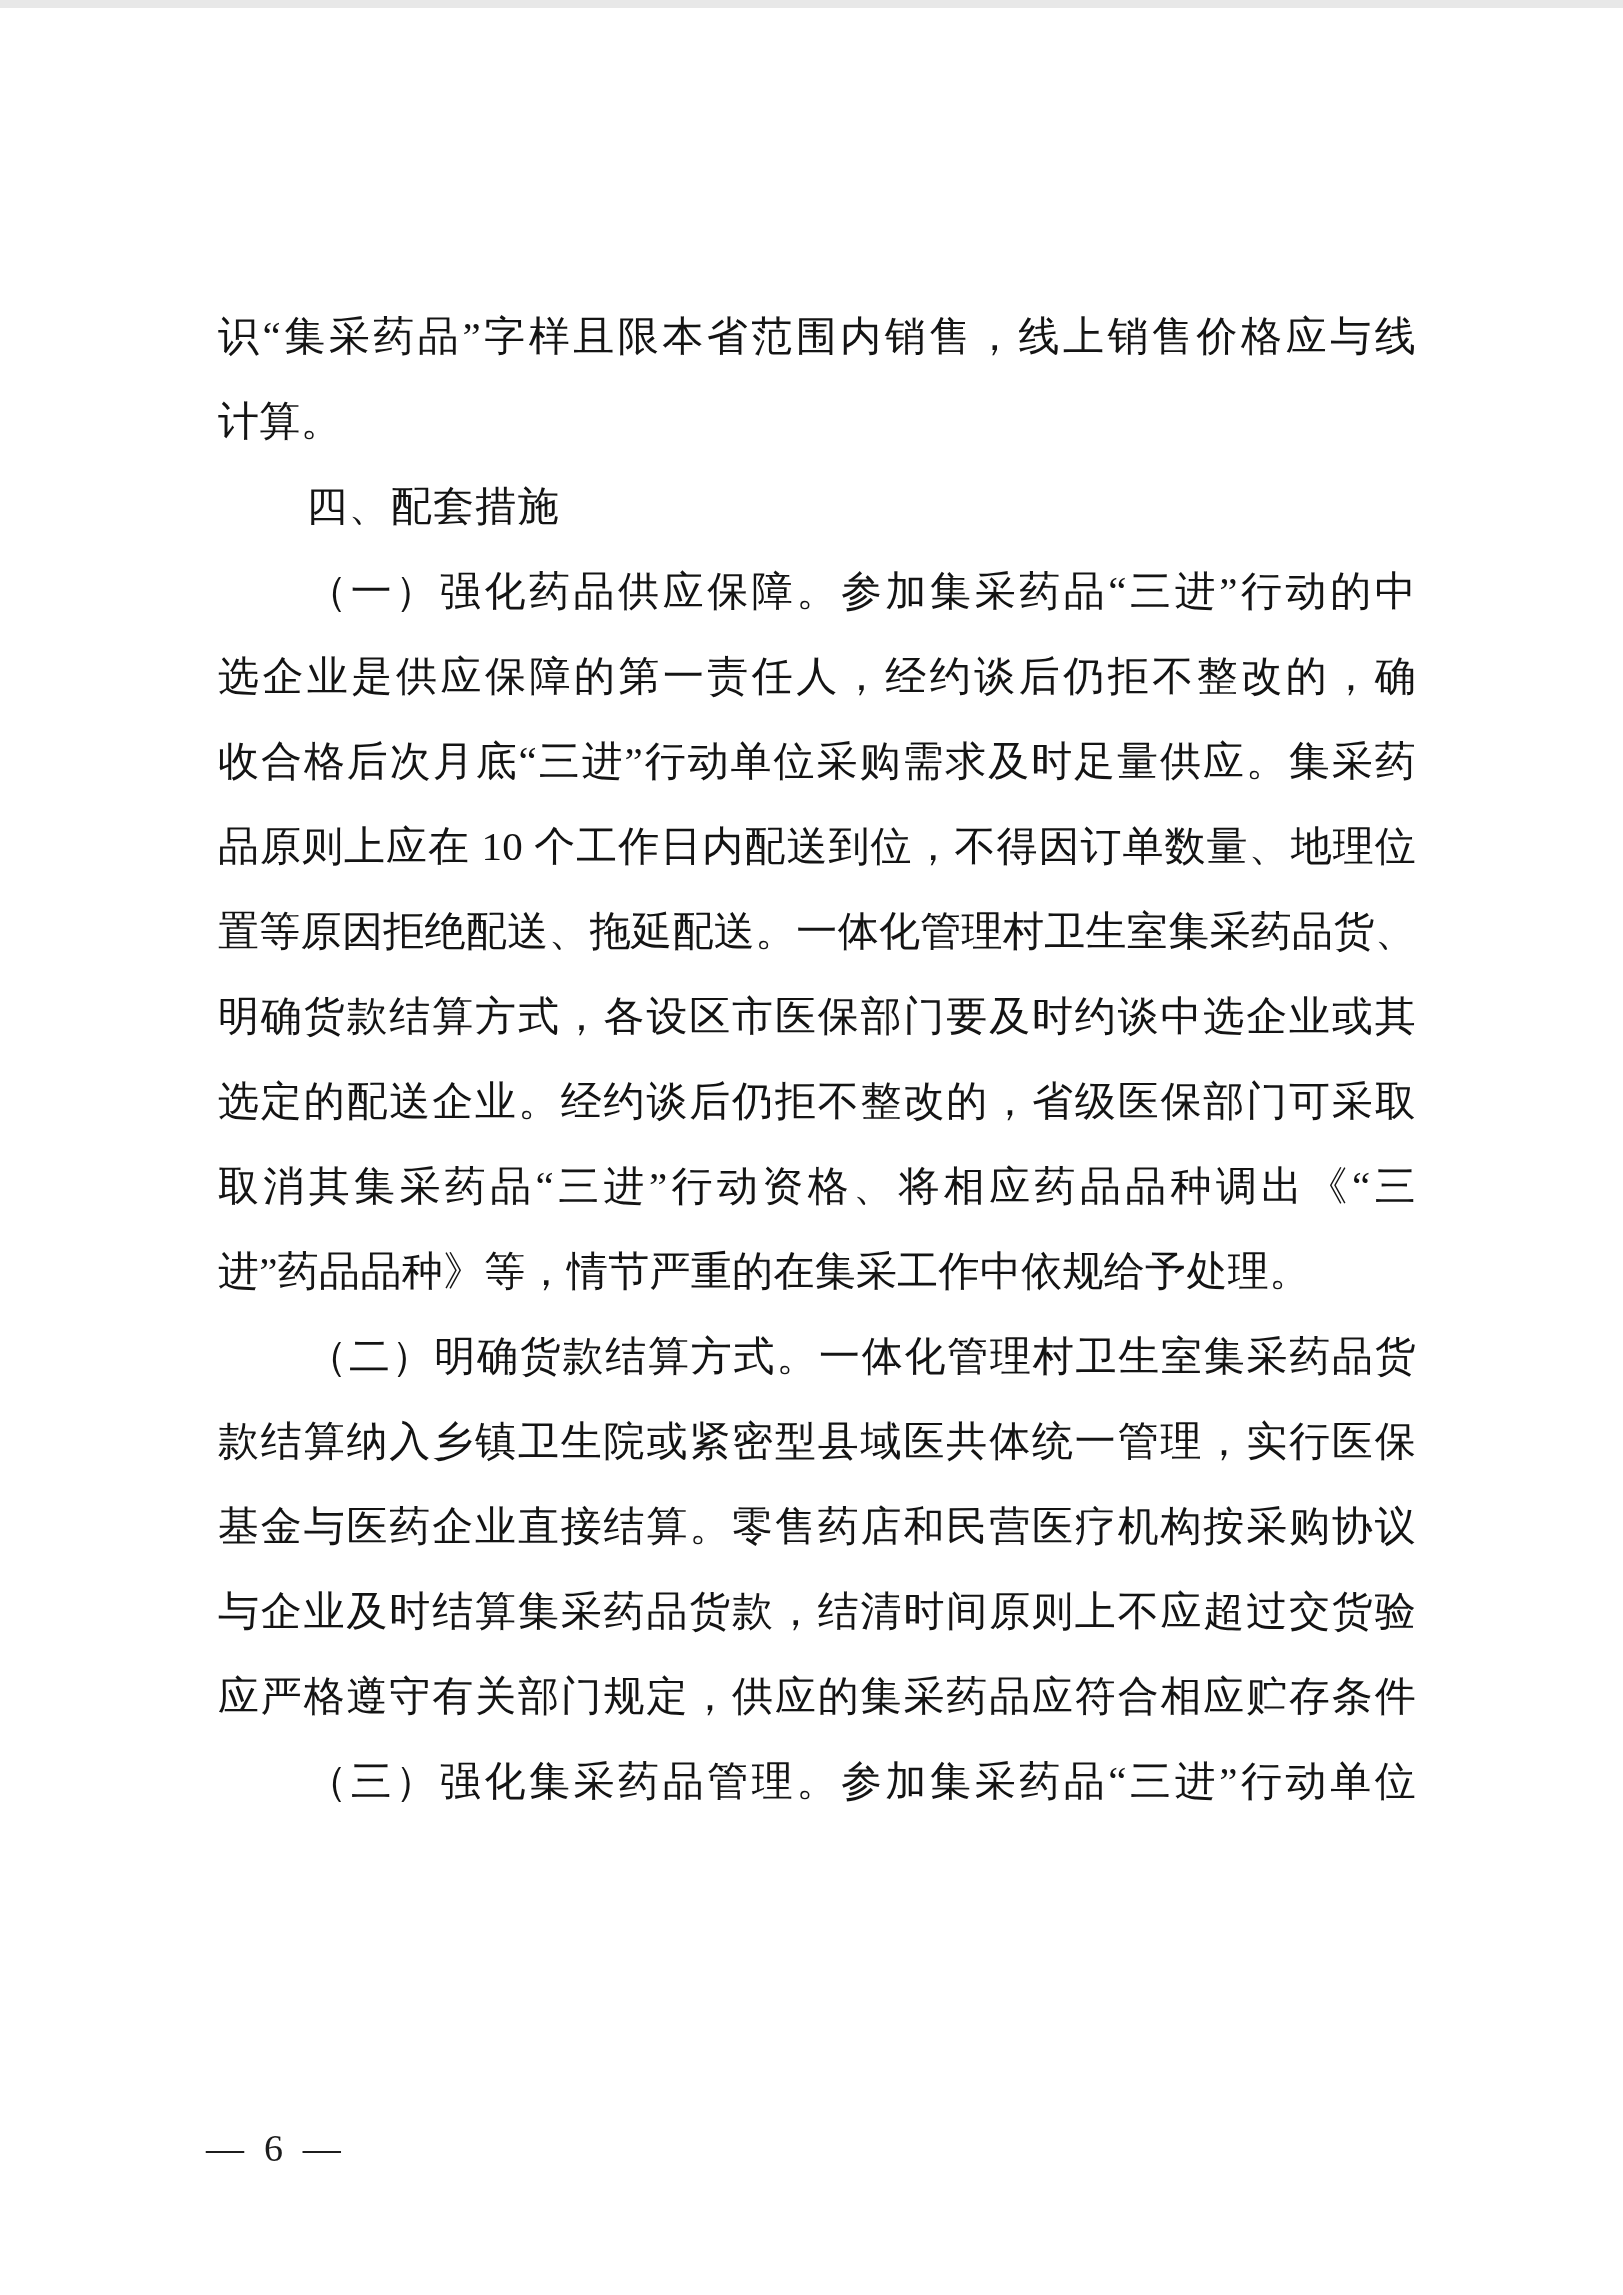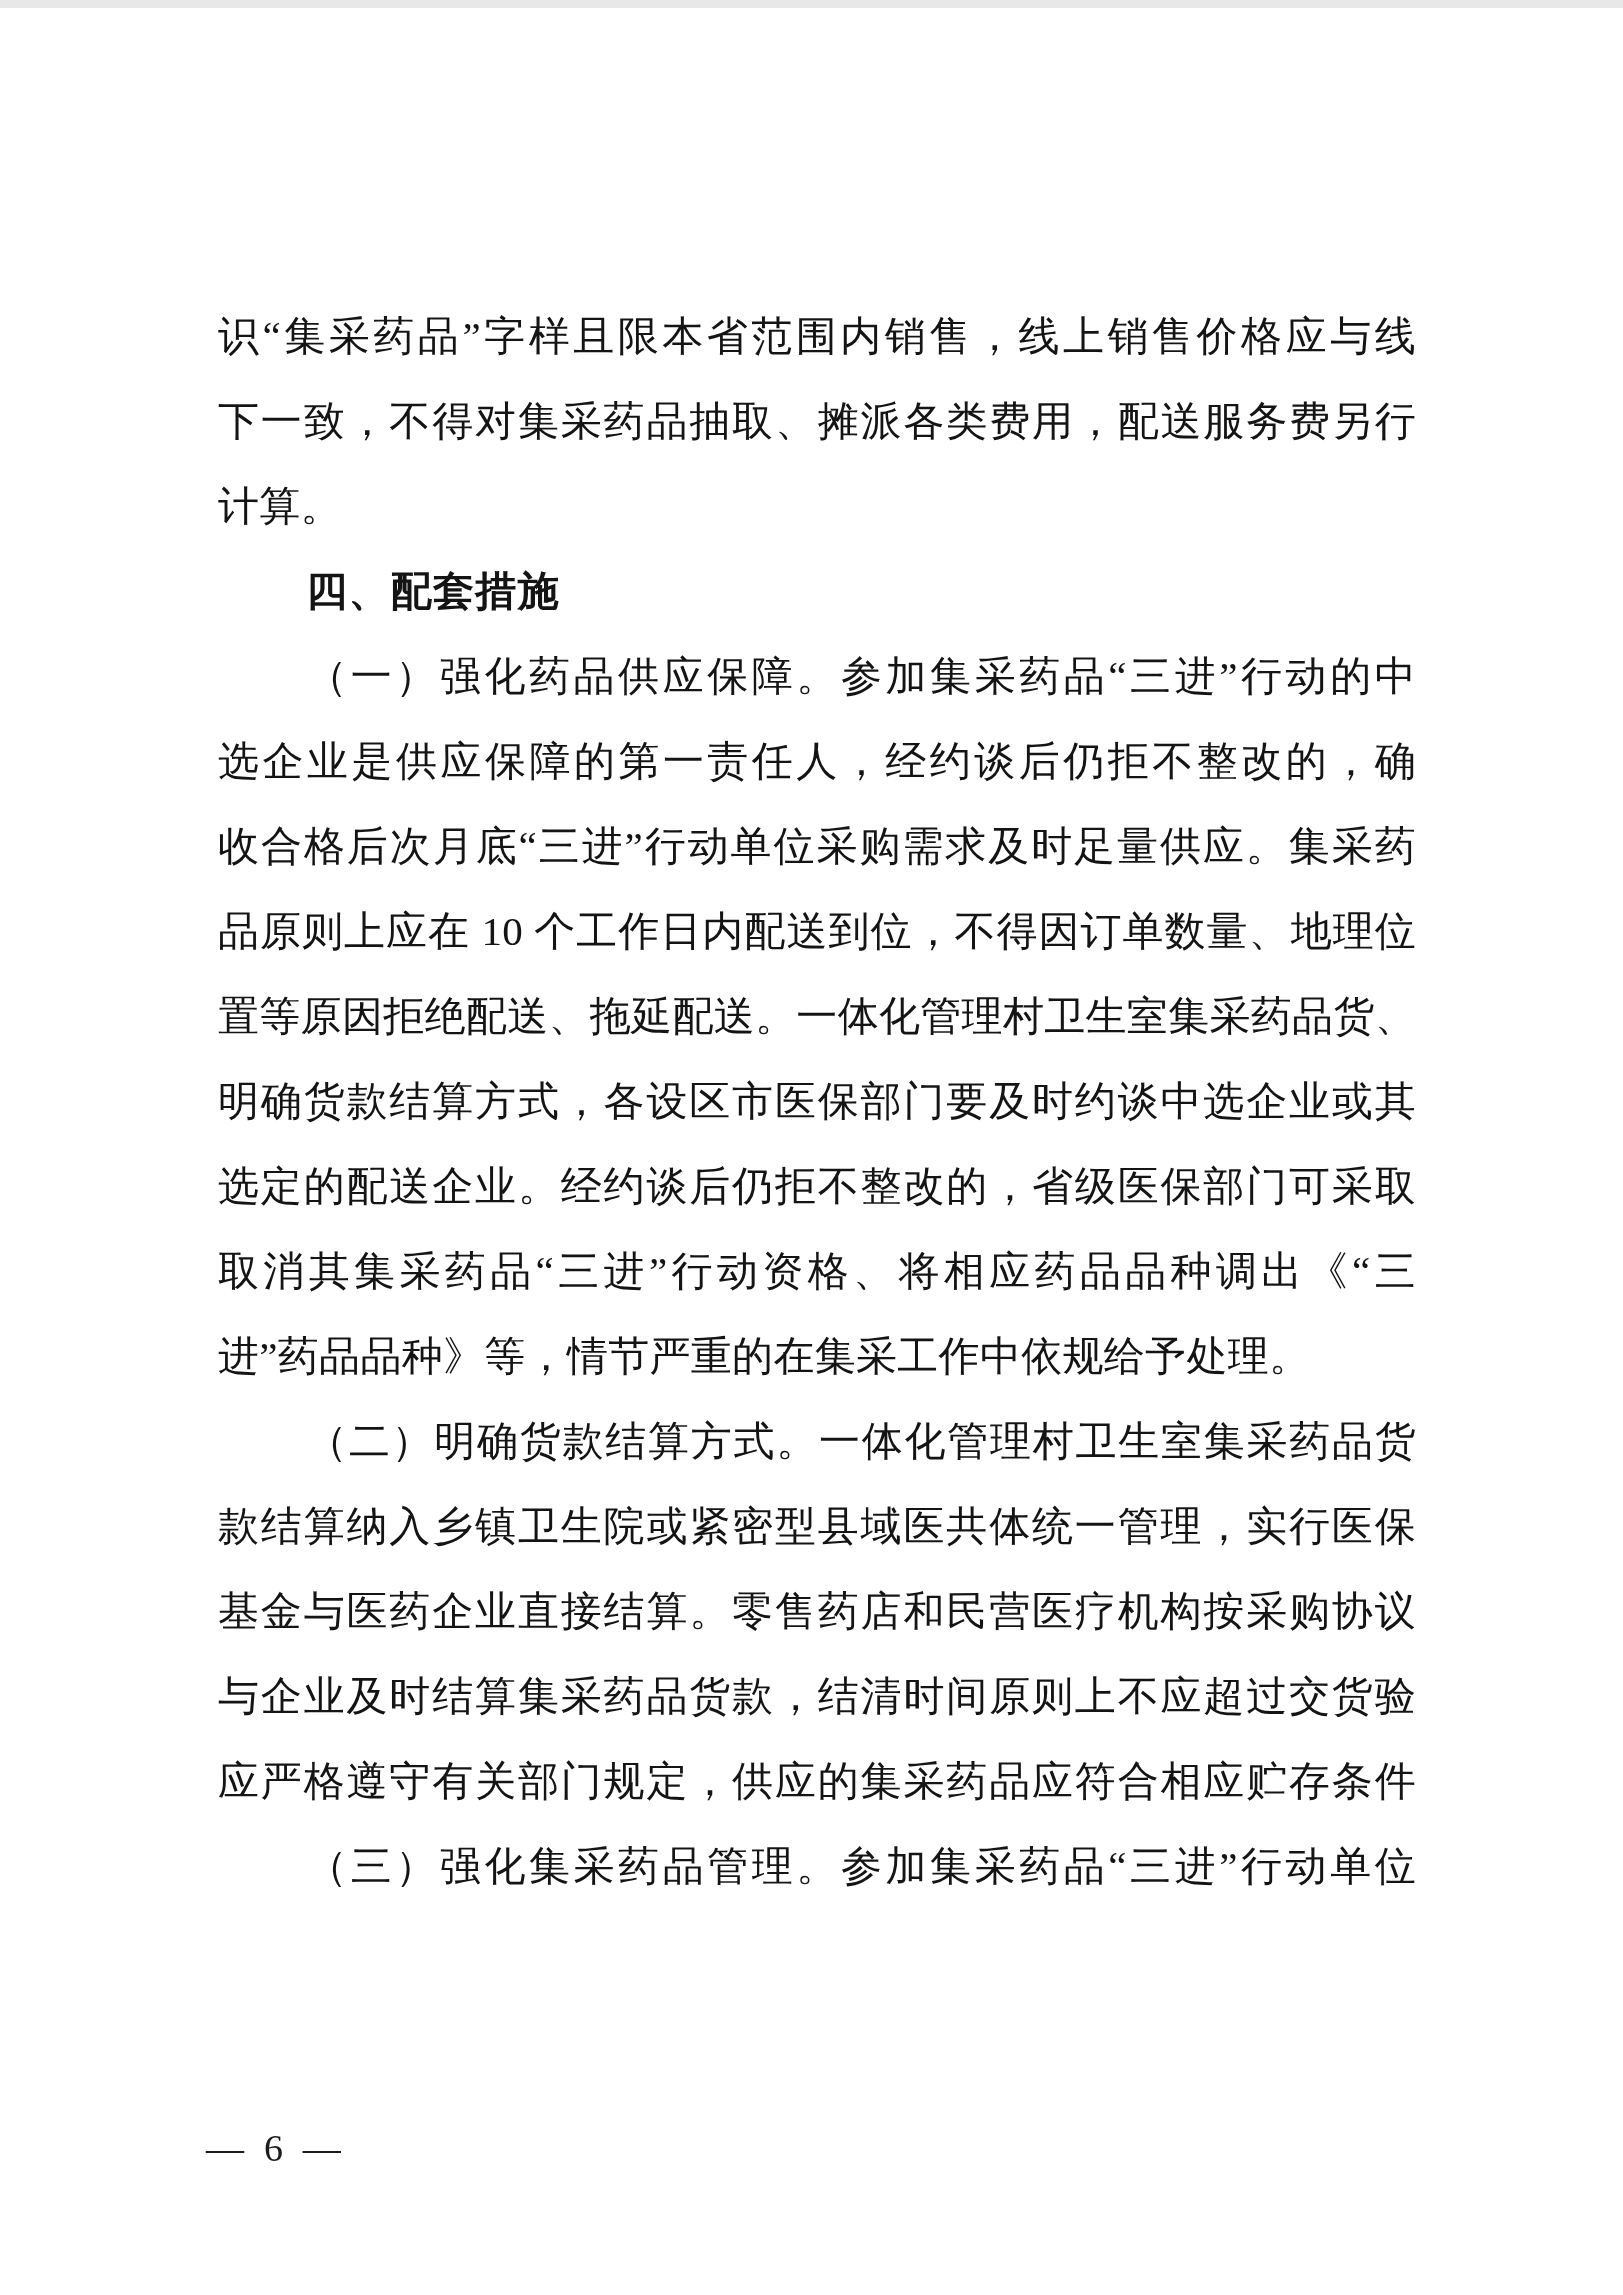--- a/index.html
+++ b/index.html
@@ -33,21 +33,21 @@
     letter-spacing: 0.3px;
   }
   .line.end {
     text-align-last: left;
   }
   .line.indent {
     text-indent: 2.15em;
   }
   .line.heading {
     font-family: "Liberation Sans", "DejaVu Sans", sans-serif;
-    font-weight: 700;
+    font-weight: 400;
     text-align-last: left;
     text-indent: 2.15em;
     letter-spacing: 1.3px;
   }
   .page-number {
     position: absolute;
     left: 206px;
     top: 2112px;
     width: 170px;
     font-size: 38px;
@@ -57,21 +57,20 @@
     text-align: left;
     white-space: nowrap;
   }
 </style>
 </head>
 <body>
 
 <div class="page">
   <div class="body-block">
       <div class="line">识“集采药品”字样且限本省范围内销售，线上销售价格应与线</div>
-      <div class="line">下一致，不得对集采药品抽取、摊派各类费用，配送服务费另行</div>
       <div class="line end">计算。</div>
       <div class="line heading">四、配套措施</div>
       <div class="line indent">（一）强化药品供应保障。参加集采药品“三进”行动的中</div>
       <div class="line">选企业是供应保障的第一责任人，经约谈后仍拒不整改的，确</div>
       <div class="line">收合格后次月底“三进”行动单位采购需求及时足量供应。集采药</div>
       <div class="line">品原则上应在 10 个工作日内配送到位，不得因订单数量、地理位</div>
       <div class="line">置等原因拒绝配送、拖延配送。一体化管理村卫生室集采药品货、</div>
       <div class="line">明确货款结算方式，各设区市医保部门要及时约谈中选企业或其</div>
       <div class="line">选定的配送企业。经约谈后仍拒不整改的，省级医保部门可采取</div>
       <div class="line">取消其集采药品“三进”行动资格、将相应药品品种调出《“三</div>

